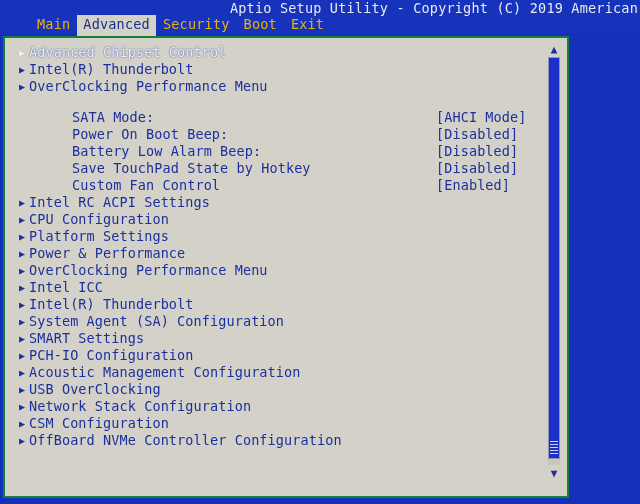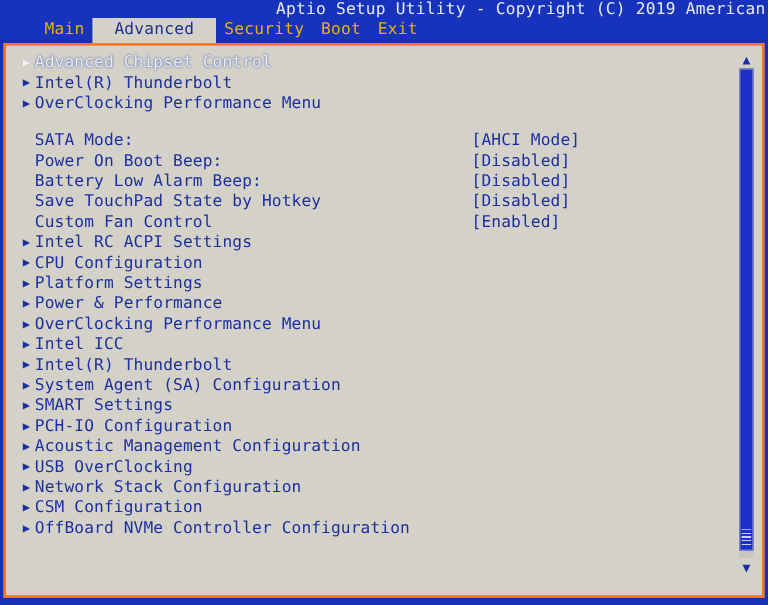--- a/index.html
+++ b/index.html
@@ -32,28 +32,28 @@
     white-space:nowrap;
   }
   .tab {
     display:inline-block; height:18px; line-height:19px;
     color:#eab308; font-size:13.5px; letter-spacing:0.2px;
     padding:0 7px; vertical-align:top;
   }
   .tab.first { margin-left:30px; }
   .tab.active {
     background:#d4d2c8; color:#1b2f8e;
-    padding:0 18px; height:21px; line-height:19px;
+    padding:0 6px; height:21px; line-height:19px;
   }
 
   
   #panel {
-    position:absolute; left:3px; top:36px; width:634px; height:462px;
+    position:absolute; left:3px; top:36px; width:566px; height:462px;
     background:#d4d2c8;
-    border:2px solid #f97316;
+    border:2px solid #15803d;
     overflow:hidden;
   }
   #panel-inner {
     position:absolute; left:0; top:0; right:0; bottom:0;
     padding:6px 0 0 0;
   }
 
   .row {
     position:relative; height:17px; line-height:17px;
     padding-left:10px; white-space:nowrap;
@@ -62,21 +62,21 @@
     display:inline-block; width:14px; text-align:center;
     color:#1c2f9e; font-size:10px; vertical-align:top;
     line-height:17px;
   }
   .arrow.sel { color:#f2f2f2; text-shadow:0 0 1px #9aa0c0; }
   .label {
     display:inline-block; color:#1c2f9e;
     font-size:13.5px; letter-spacing:0.1px; vertical-align:top;
   }
   .row.sel .label { color:#e9ecf5; text-shadow:0 0 1px #6c7ab5, 0 0 2px #55639e; }
-  .row.setting { padding-left:24px; }
+  .row.setting { padding-left:24px;margin-left:43px; }
   .row.setting .label { margin-left:0; }
   .value {
     position:absolute; left:388px; top:0;
     color:#1c2f9e; font-size:13.5px; letter-spacing:0.1px;
   }
   .spacer { height:14px; }
 
   
   #scrollbar {
     position:absolute; right:6px; top:2px; width:14px; bottom:2px;

